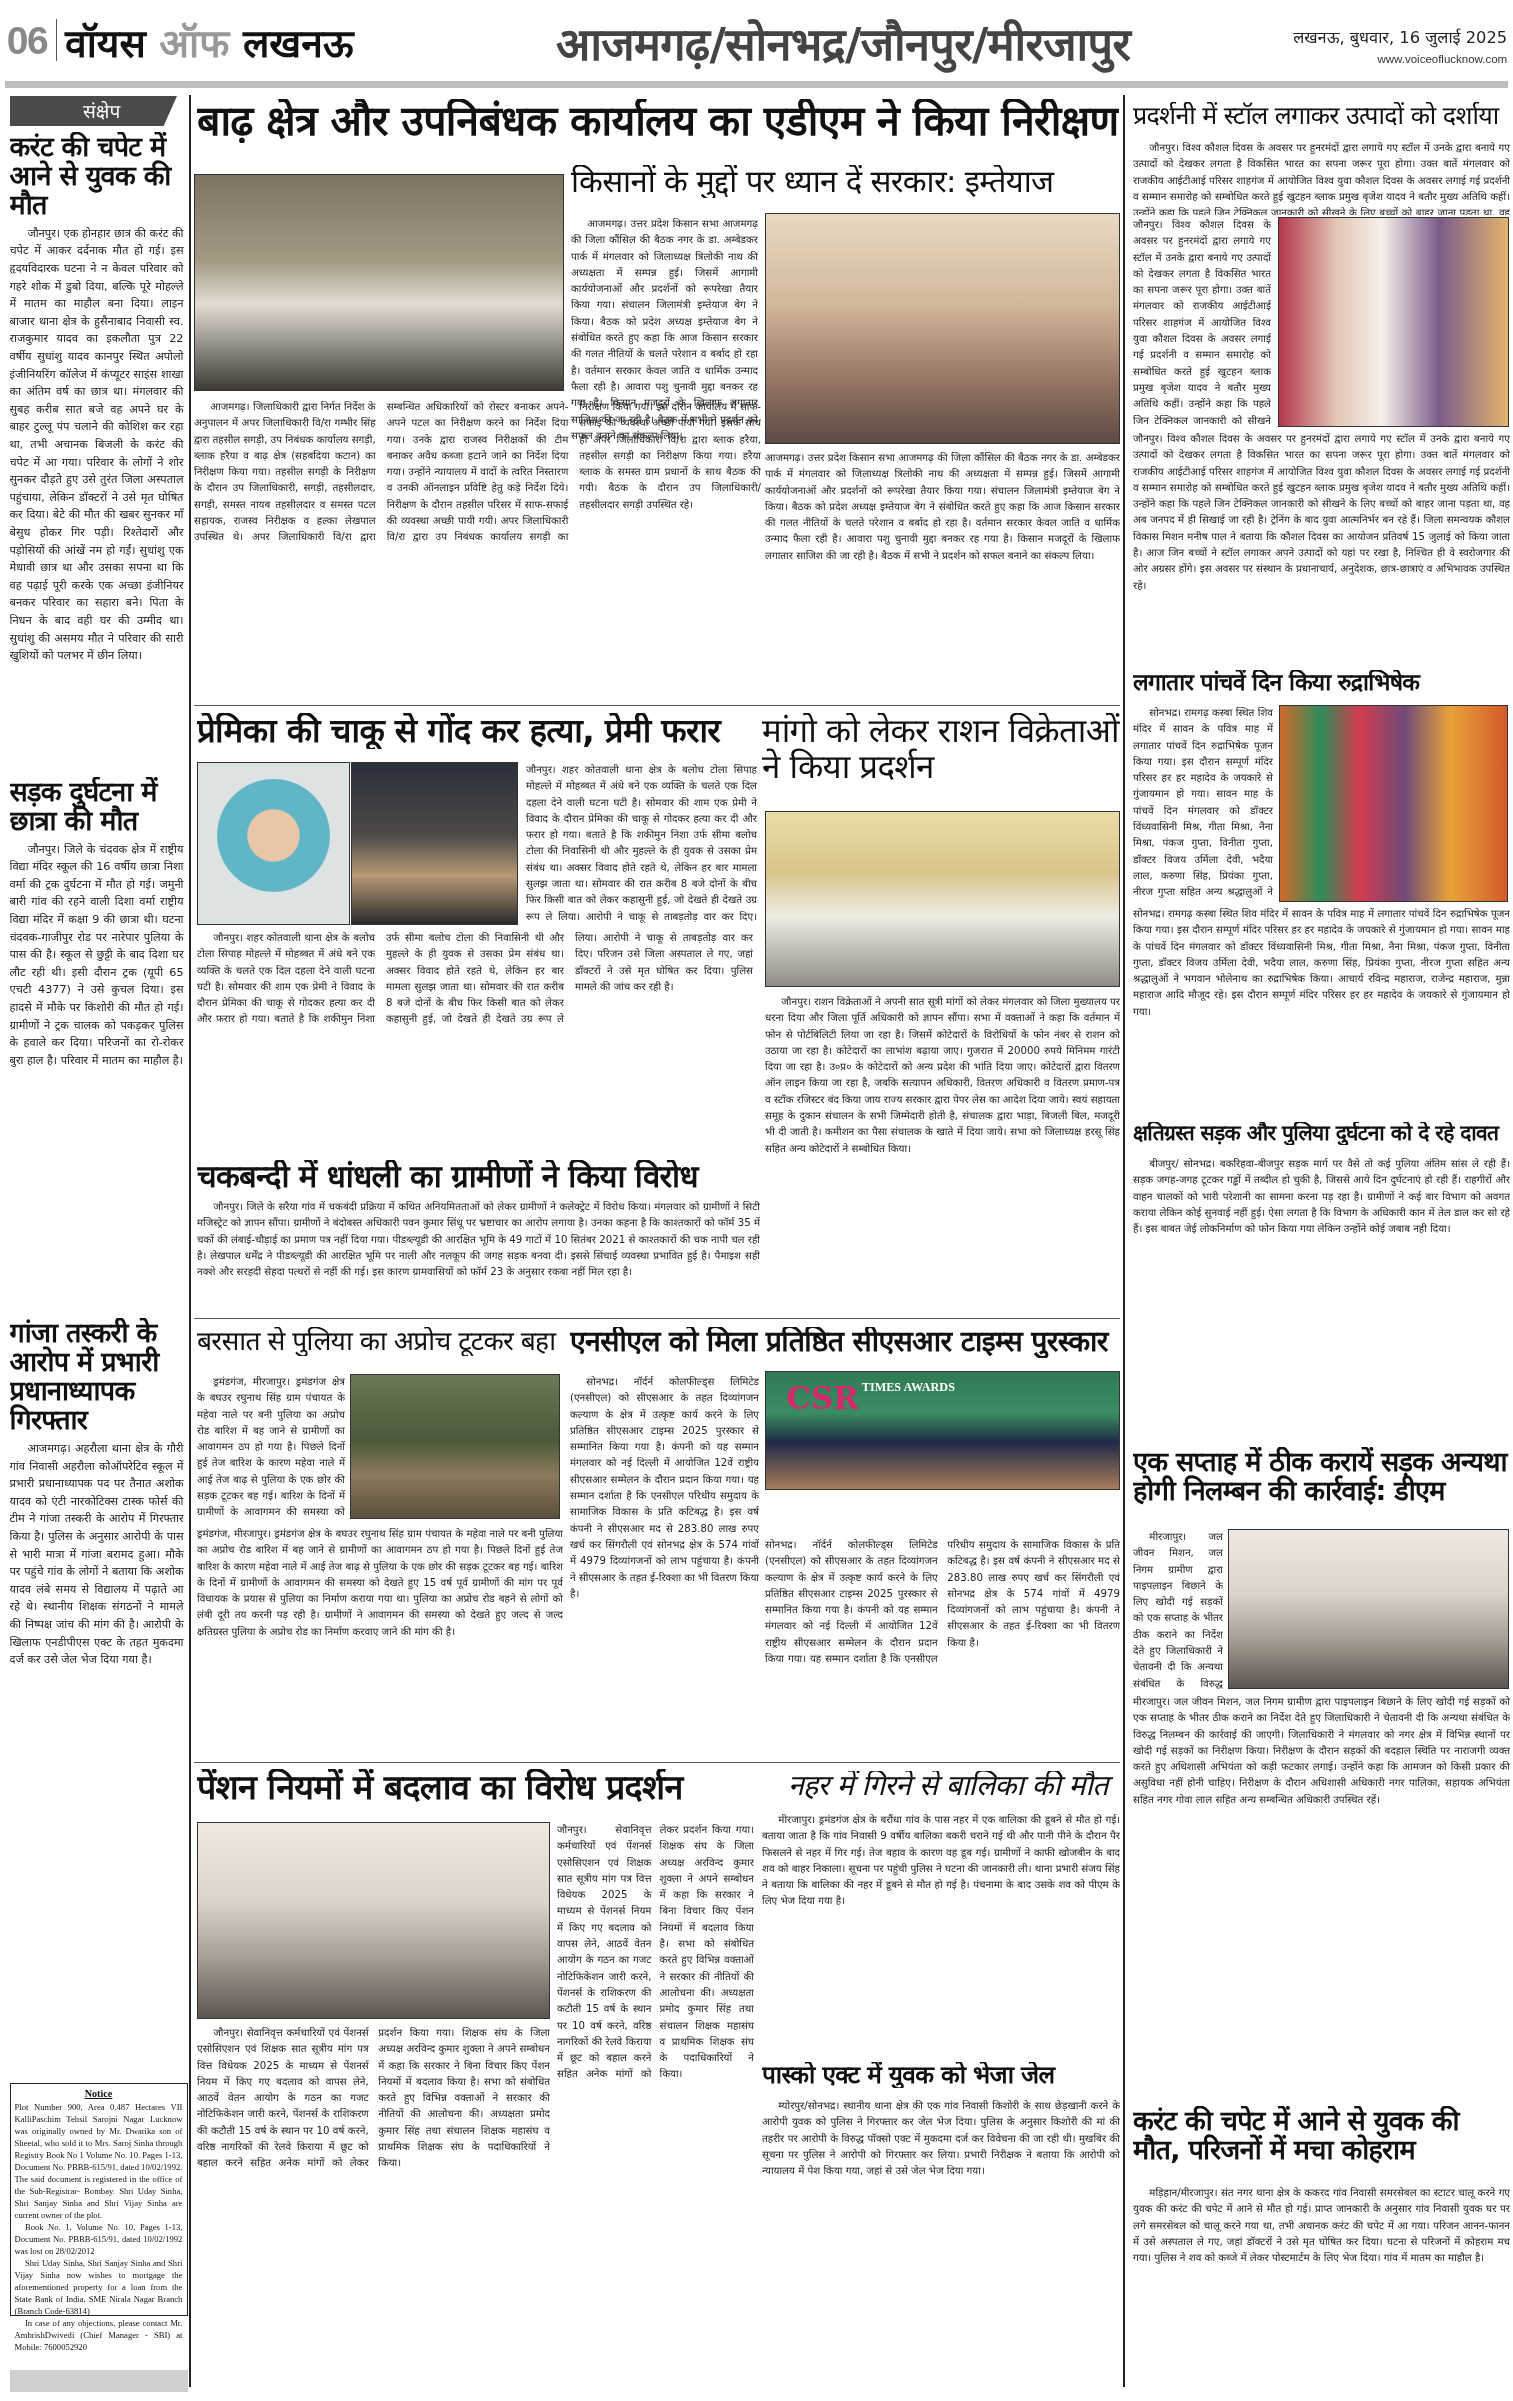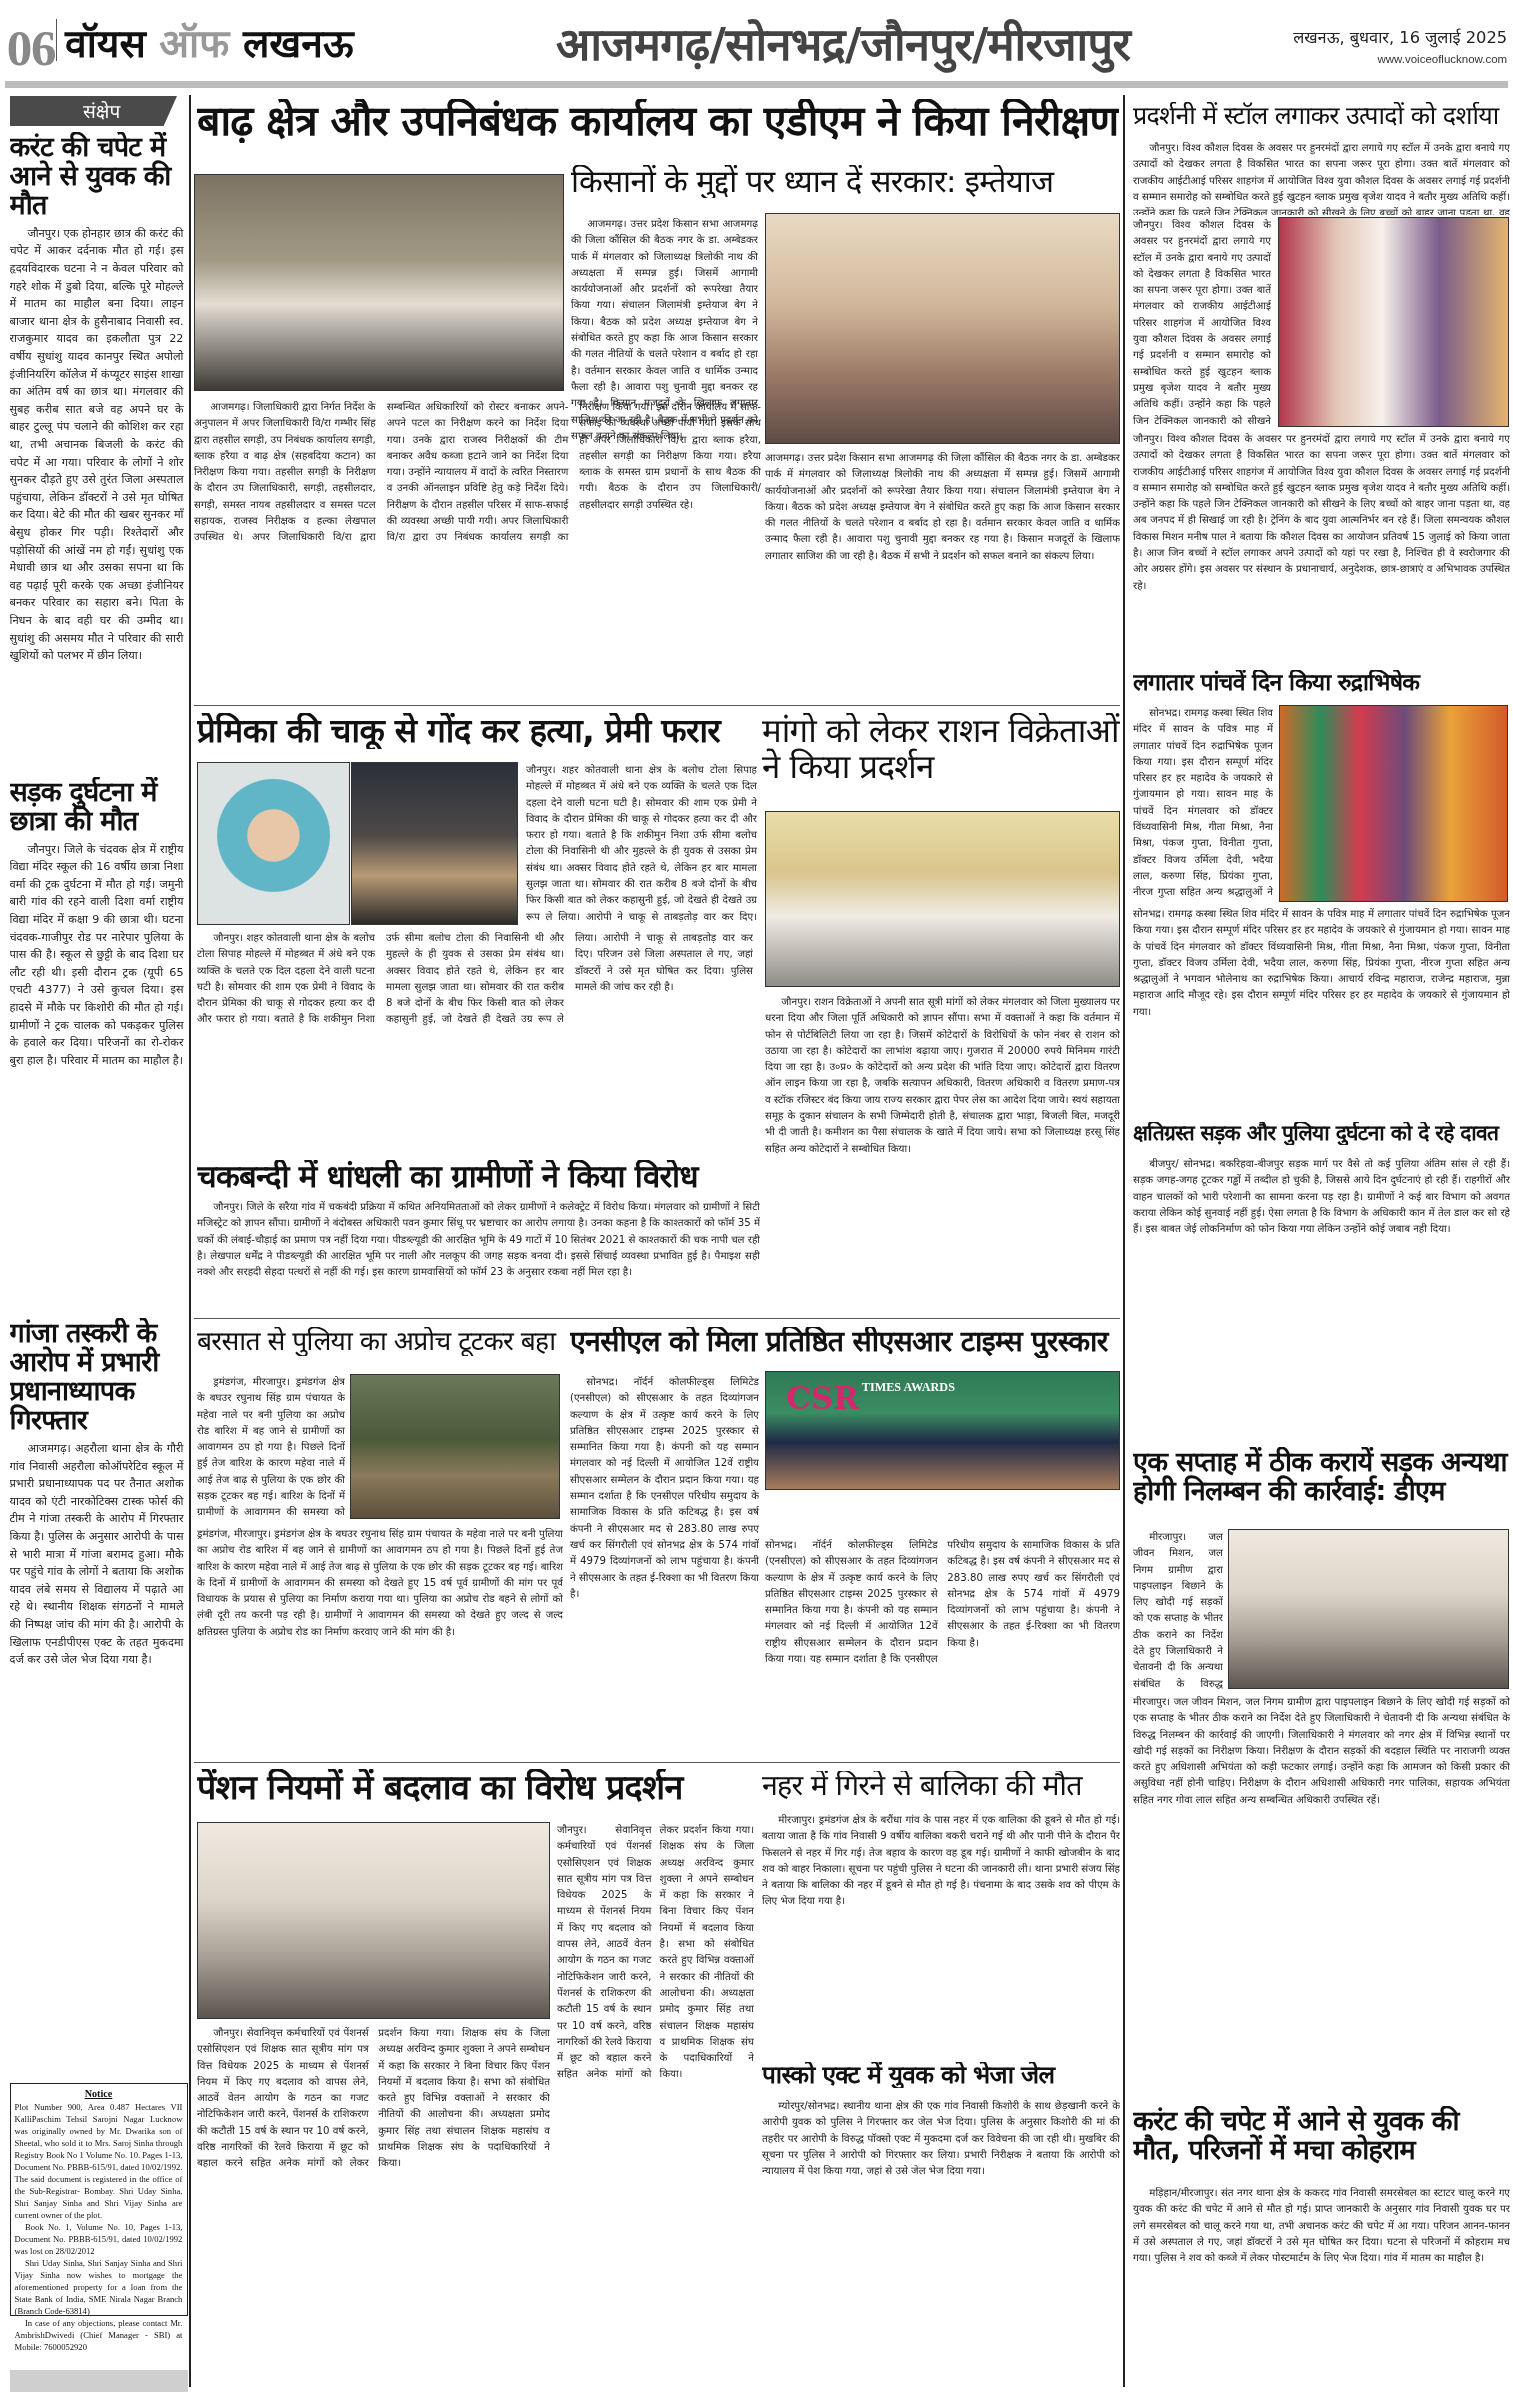--- a/index.html
+++ b/index.html
@@ -1,20 +1,20 @@
 <!DOCTYPE html>
 <html style="font-size:11px"><head>
 <meta charset="utf-8">
 <style>
   * { box-sizing: border-box; margin: 0; padding: 0; }
   html, body { width: 1514px; height: 2401px; background: #fff; overflow: hidden; }
   body { font-family: "DejaVu Sans", "Liberation Sans", sans-serif; color: #111; position: relative; }
 
   .masthead { position: absolute; left: 0; top: 0; width: 1514px; height: 81px; }
-  .page-no { position: absolute; left: 6.8px; top: 19px; font-size: 51px; font-weight: bold; color: #888; font-family: Liberation Serif, serif; letter-spacing: -1.4px; }
+  .page-no { position: absolute; left: 6.8px; top: 19px; font-size: 39px; font-weight: bold; color: #888; font-family: Liberation Sans, sans-serif; letter-spacing: -1.4px; }
   .page-no-sep { position: absolute; left: 56px; top: 19px; width: 1.4px; height: 42px; background: #555; }
   .brand { position: absolute; left: 65px; top: 15px; font-size: 39px; font-weight: bold; font-family: "DejaVu Sans", sans-serif; }
   .brand .b1, .brand .b3 { color: #111; margin-top: 39px; }
   .brand .b2 { color: #999; margin-top: 48px; }
   .edition { position: absolute; left: 556px; top: 12.2px; font-size: 45px; font-weight: bold; color: #444; font-family: "DejaVu Sans", sans-serif; letter-spacing: -0.7px; }
   .dateline { position: absolute; right: 6.8px; top: 26px; font-size: 16.3px; color: #222; }
   .website { position: absolute; right: 6.8px; top: 53px; font-size: 11.5px; color: #333; font-family: "Liberation Sans", sans-serif; }
   .rule { position: absolute; left: 5.4px; top: 81px; width: 1503px; height: 6.8px; background: #bdbdbd; }
 
   .col-sep { position: absolute; width: 2px; background: #222; }
@@ -159,21 +159,21 @@
 
 <h2 class="hl block" style="left:197px;top:1769px;width:556px;font-size:34px;white-space:nowrap;">पेंशन नियमों में बदलाव का विरोध प्रदर्शन</h2>
 <div class="photo ph-protest" style="left:197px;top:1822px;width:353px;height:197px;"></div>
 <article class="block" style="left:197px;top:2025px;width:353px;height:366px;column-count:2;column-gap:9.5px;">
   <p class="body-text cond indent">जौनपुर। सेवानिवृत्त कर्मचारियों एवं पेंशनर्स एसोसिएशन एवं शिक्षक सात सूत्रीय मांग पत्र वित्त विधेयक 2025 के माध्यम से पेंशनर्स नियम में किए गए बदलाव को वापस लेने, आठवें वेतन आयोग के गठन का गजट नोटिफिकेशन जारी करने, पेंशनर्स के राशिकरण की कटौती 15 वर्ष के स्थान पर 10 वर्ष करने, वरिष्ठ नागरिकों की रेलवे किराया में छूट को बहाल करने सहित अनेक मांगों को लेकर प्रदर्शन किया गया। शिक्षक संघ के जिला अध्यक्ष अरविन्द कुमार शुक्ला ने अपने सम्बोधन में कहा कि सरकार ने बिना विचार किए पेंशन नियमों में बदलाव किया है। सभा को संबोधित करते हुए विभिन्न वक्ताओं ने सरकार की नीतियों की आलोचना की। अध्यक्षता प्रमोद कुमार सिंह तथा संचालन शिक्षक महासंघ व प्राथमिक शिक्षक संघ के पदाधिकारियों ने किया।</p>
 </article>
 <article class="block" style="left:557px;top:1822px;width:197px;height:570px;column-count:2;column-gap:8.1px;">
   <p class="body-text cond">जौनपुर। सेवानिवृत्त कर्मचारियों एवं पेंशनर्स एसोसिएशन एवं शिक्षक सात सूत्रीय मांग पत्र वित्त विधेयक 2025 के माध्यम से पेंशनर्स नियम में किए गए बदलाव को वापस लेने, आठवें वेतन आयोग के गठन का गजट नोटिफिकेशन जारी करने, पेंशनर्स के राशिकरण की कटौती 15 वर्ष के स्थान पर 10 वर्ष करने, वरिष्ठ नागरिकों की रेलवे किराया में छूट को बहाल करने सहित अनेक मांगों को लेकर प्रदर्शन किया गया। शिक्षक संघ के जिला अध्यक्ष अरविन्द कुमार शुक्ला ने अपने सम्बोधन में कहा कि सरकार ने बिना विचार किए पेंशन नियमों में बदलाव किया है। सभा को संबोधित करते हुए विभिन्न वक्ताओं ने सरकार की नीतियों की आलोचना की। अध्यक्षता प्रमोद कुमार सिंह तथा संचालन शिक्षक महासंघ व प्राथमिक शिक्षक संघ के पदाधिकारियों ने किया।</p>
 </article>
 
-<h2 class="hl light block" style="left:762px;top:1771px;width:358px;font-size:28.5px;white-space:nowrap;">नहर में गिरने से बालिका की मौत</h2>
+<h2 class="hl light block" style="left:788px;top:1771px;width:358px;font-size:28.5px;white-space:nowrap;font-style:italic;">नहर में गिरने से बालिका की मौत</h2>
 <article class="block" style="left:762px;top:1812px;width:358px;height:244px;">
   <p class="body-text cond indent">मीरजापुर। ड्रमंडगंज क्षेत्र के बरौंधा गांव के पास नहर में एक बालिका की डूबने से मौत हो गई। बताया जाता है कि गांव निवासी 9 वर्षीय बालिका बकरी चराने गई थी और पानी पीने के दौरान पैर फिसलने से नहर में गिर गई। तेज बहाव के कारण वह डूब गई। ग्रामीणों ने काफी खोजबीन के बाद शव को बाहर निकाला। सूचना पर पहुंची पुलिस ने घटना की जानकारी ली। थाना प्रभारी संजय सिंह ने बताया कि बालिका की नहर में डूबने से मौत हो गई है। पंचनामा के बाद उसके शव को पीएम के लिए भेज दिया गया है।</p>
 </article>
 
 <h2 class="hl block" style="left:762px;top:2062px;width:358px;font-size:24.4px;white-space:nowrap;">पास्को एक्ट में युवक को भेजा जेल</h2>
 <article class="block" style="left:762px;top:2098px;width:358px;height:292px;">
   <p class="body-text cond indent">म्योरपुर/सोनभद्र। स्थानीय थाना क्षेत्र की एक गांव निवासी किशोरी के साथ छेड़खानी करने के आरोपी युवक को पुलिस ने गिरफ्तार कर जेल भेज दिया। पुलिस के अनुसार किशोरी की मां की तहरीर पर आरोपी के विरुद्ध पॉक्सो एक्ट में मुकदमा दर्ज कर विवेचना की जा रही थी। मुखबिर की सूचना पर पुलिस ने आरोपी को गिरफ्तार कर लिया। प्रभारी निरीक्षक ने बताया कि आरोपी को न्यायालय में पेश किया गया, जहां से उसे जेल भेज दिया गया।</p>
 </article>
 
 <h2 class="hl light block" style="left: 1133px; top: 102px; width: 377px; font-size: 25px; white-space: nowrap;">प्रदर्शनी में स्टॉल लगाकर उत्पादों को दर्शाया</h2>

